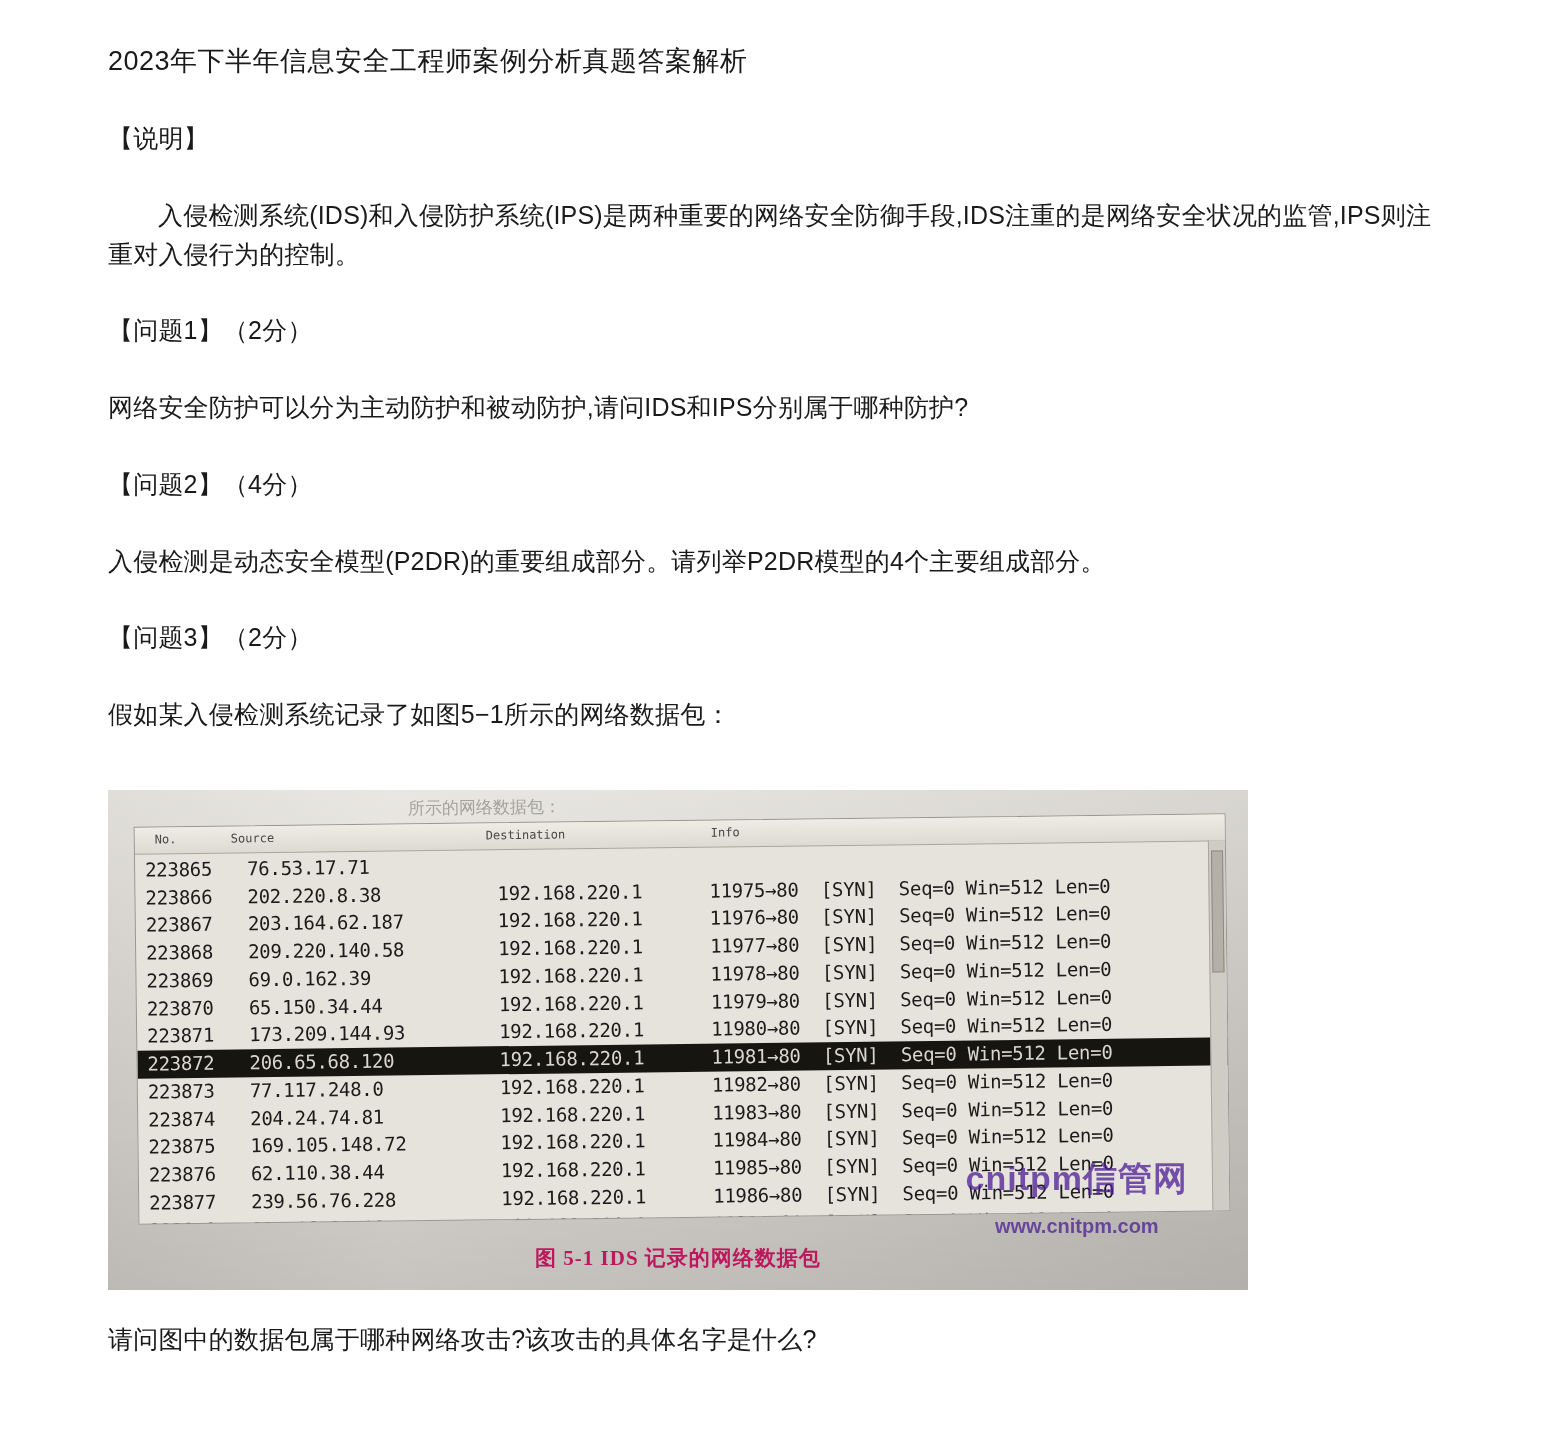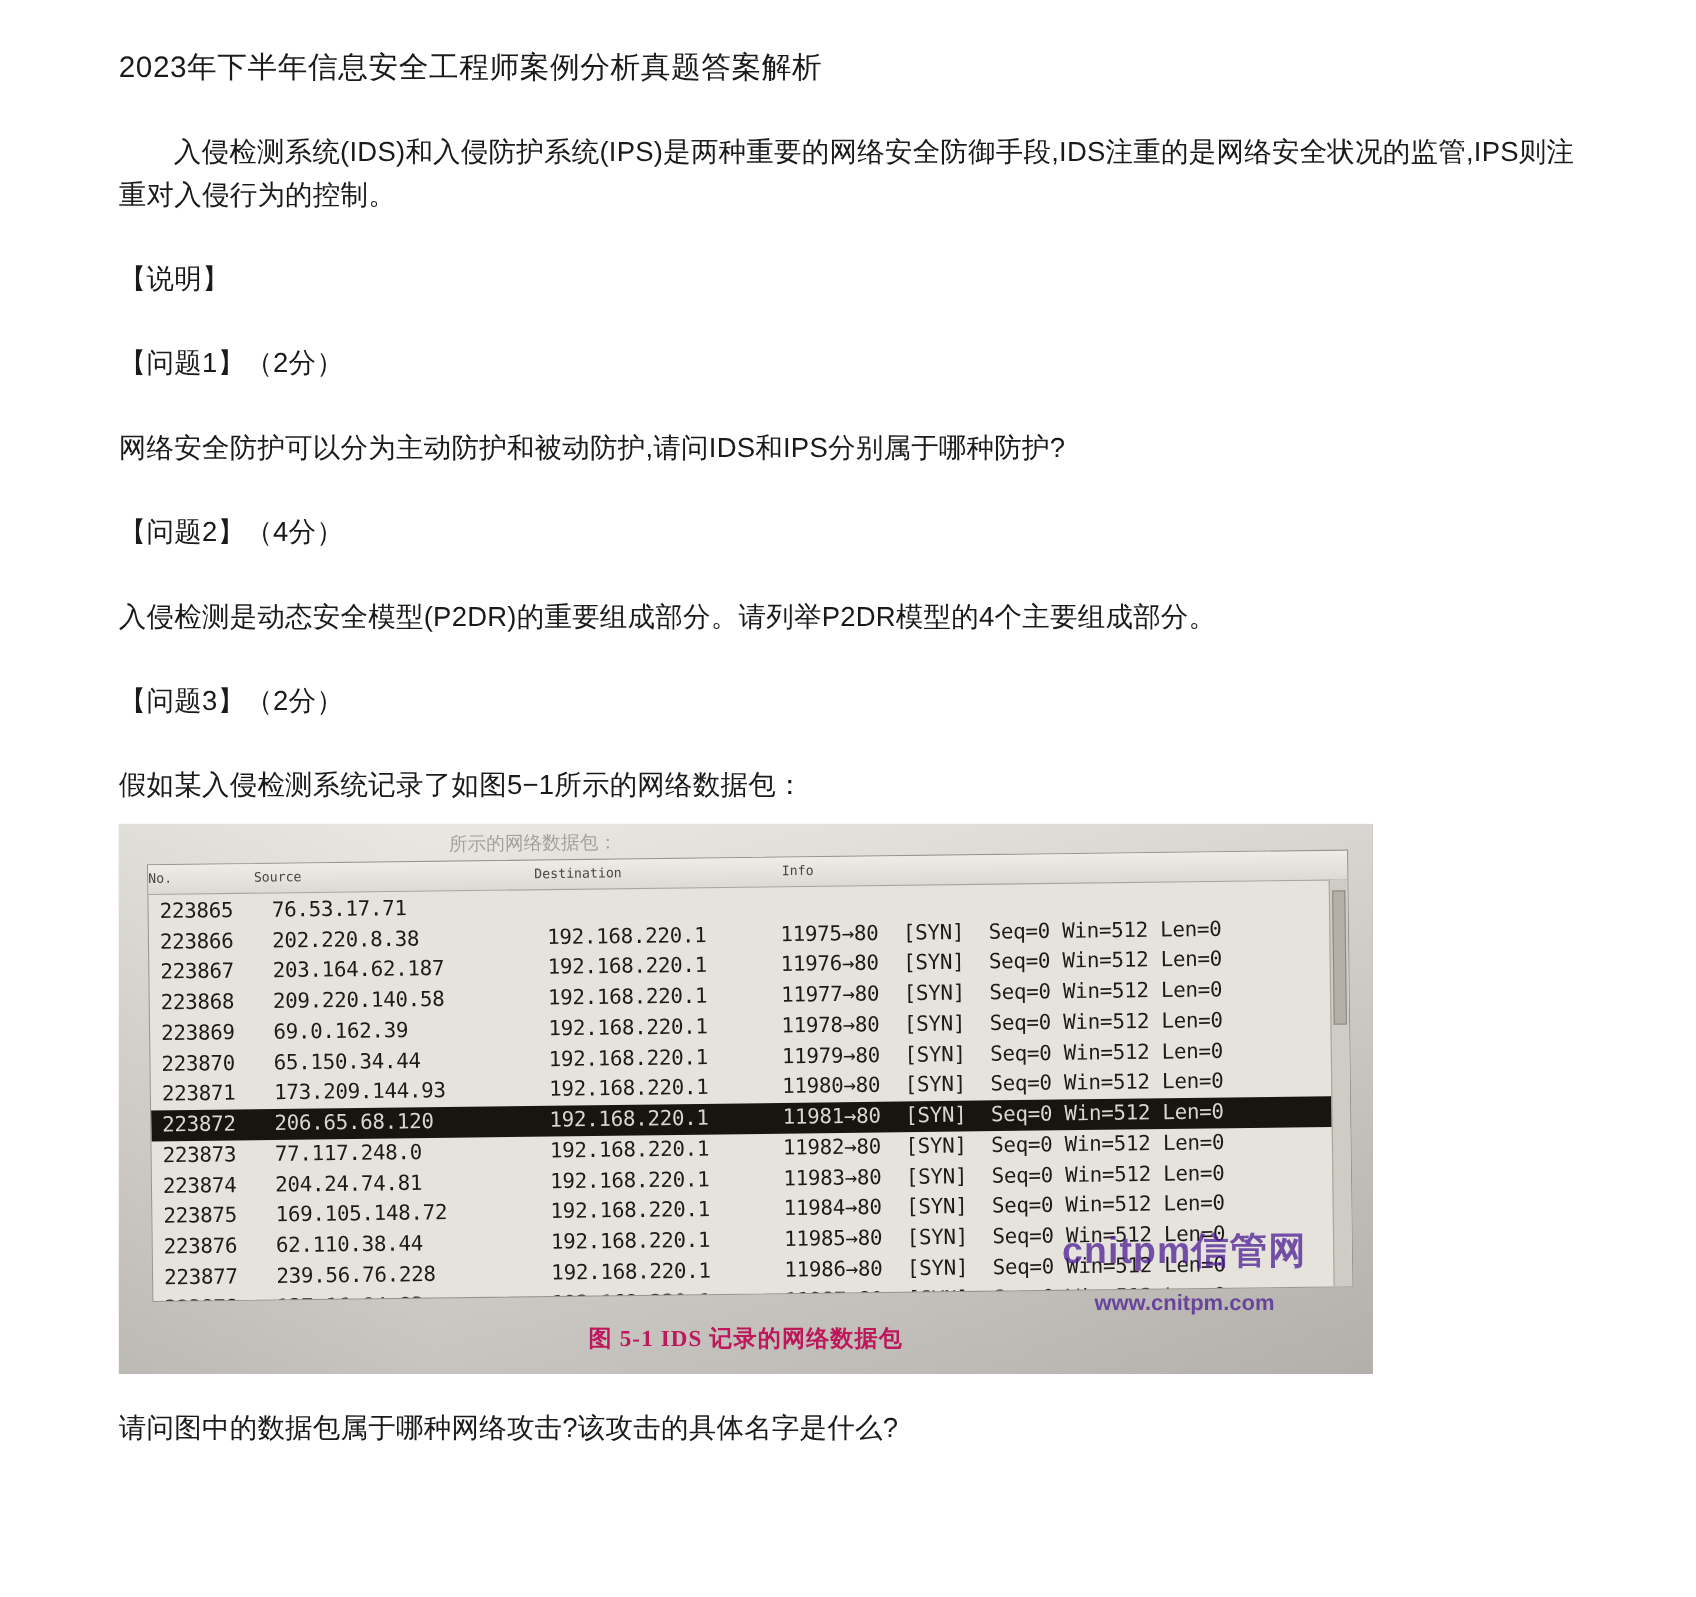--- a/index.html
+++ b/index.html
@@ -28,21 +28,21 @@
   .para {
     font-size: 25px;
     line-height: 1.55;
     margin: 0 0 38px 0;
     letter-spacing: 0.2px;
   }
   .para.indent {
     text-indent: 2em;
   }
   .para.tight {
-    margin-bottom: 15px;
+    margin-bottom: 56px;
   }
   .figure-block {
     margin: 10px 0 30px 0;
     padding-left: 0;
   }
   .figure {
     position: relative;
     width: 1140px;
     height: 500px;
     margin: 0 0 0 0;
@@ -76,21 +76,21 @@
     border-bottom: 1px solid #a9a59e;
     background: linear-gradient(180deg, #efece6, #ddd9d3);
     font-size: 12px;
     color: #4a4742;
   }
   .fig-header span {
     position: absolute;
     top: 5px;
     font-family: "DejaVu Sans Mono", monospace;
   }
-  .fig-header .h-no { left: 0; }
+  .fig-header .h-no { left: 20px; }
   .fig-header .h-src { left: 96px; }
   .fig-header .h-dst { left: 351px; }
   .fig-header .h-info { left: 576px; }
   .pkt-list {
     position: relative;
     padding: 2px 0 0 0;
   }
   .pkt-row {
     display: flex;
     font-family: "DejaVu Sans Mono", monospace;
@@ -171,23 +171,23 @@
   }
 </style>
 </head>
 <body>
 
 <div class="page">
 
   <h1 class="doc-title">2023年下半年信息安全工程师案例分析真题答案解析</h1>
 
 
+  <p class="para">【说明】</p>
+
   <p class="para indent">入侵检测系统(IDS)和入侵防护系统(IPS)是两种重要的网络安全防御手段,IDS注重的是网络安全状况的监管,IPS则注重对入侵行为的控制。</p>
-
-  <p class="para">【说明】</p>
 
   <p class="para">【问题1】（2分）</p>
   <p class="para">网络安全防护可以分为主动防护和被动防护,请问IDS和IPS分别属于哪种防护?</p>
 
   <p class="para">【问题2】（4分）</p>
   <p class="para">入侵检测是动态安全模型(P2DR)的重要组成部分。请列举P2DR模型的4个主要组成部分。</p>
 
   <p class="para">【问题3】（2分）</p>
   <p class="para tight">假如某入侵检测系统记录了如图5−1所示的网络数据包：</p>
 

